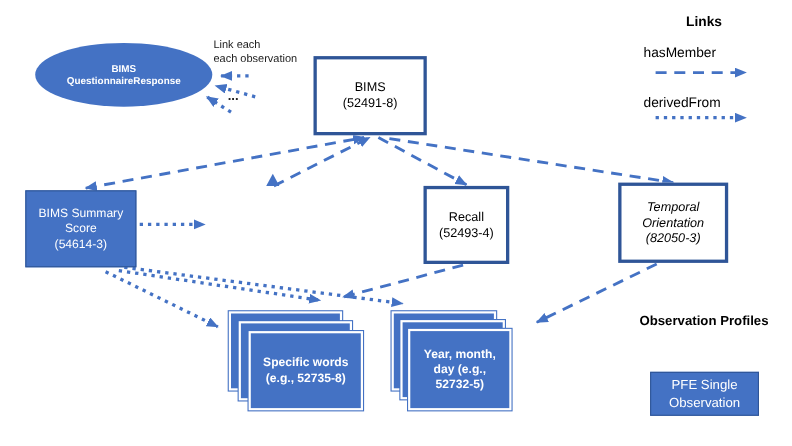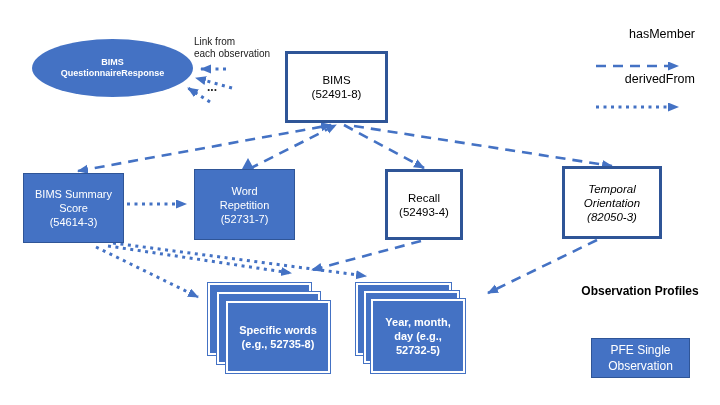--- a/index.html
+++ b/index.html
@@ -21,21 +21,21 @@
   .ellipse{background:var(--fill-blue);border-radius:50%;color:#fff;font-weight:700;
           font-size:9px;line-height:11px;display:flex;flex-direction:column;
           align-items:center;justify-content:center;text-align:center;}
   .card{position:absolute;background:var(--fill-blue);border:2px solid #fff;
         box-sizing:border-box;box-shadow:0 0 0 1px var(--fill-blue);}
   .card-text{display:flex;flex-direction:column;align-items:center;justify-content:center;
         color:#fff;font-weight:700;font-size:11px;line-height:14px;text-align:center;
         width:100%;height:100%;}
   .note{font-size:10px;line-height:12px;color:#1a1a1a;}
   .legend-title{font-size:12.5px;font-weight:700;color:#000;text-align:center;}
-  .legend-label{font-size:12.5px;color:#000;text-align:right;}
+  .legend-label{font-size:12.5px;color:#000;text-align:left;}
   .profiles-title{font-size:12px;font-weight:700;color:#000;text-align:center;}
   .ellipsis{font-size:12px;font-weight:700;color:#222;}
 </style>
 </head>
 <body>
 
 <div class="stage" style="--fill-blue: #4472C4; --border-navy: #2F5597; --arrow-blue: #4472C4;">
 
   <svg class="arrow-layer" viewBox="0 0 720 405">
     <defs>
@@ -65,41 +65,36 @@
     <path class="dot" d="M210,102 L188,88" marker-end="url(#mEnd)"></path>
     <path class="dot" d="M596,107 L678,107" marker-end="url(#mEnd)"></path>
   </svg>
 
   <div class="abs ellipse" style="left:32px;top:39px;width:161px;height:58px;">
     <span>BIMS</span>
     <span>QuestionnaireResponse</span>
   </div>
 
   <div class="abs note" style="left:194px;top:36px;width:90px;">
-    <div>Link from</div>
+    <div>Link each</div>
     <div>each observation</div>
   </div>
   <div class="abs ellipsis" style="left:207px;top:80px;">...</div>
 
   <div class="abs node outlined" style="left:285px;top:51px;width:103px;height:72px;">
     <span>BIMS</span>
     <span>(52491-8)</span>
   </div>
 
   <div class="abs node filled" style="left:23px;top:173px;width:101px;height:70px;">
     <span>BIMS Summary</span>
     <span>Score</span>
     <span>(54614-3)</span>
   </div>
 
-  <div class="abs node filled" style="left:194px;top:169px;width:101px;height:71px;">
-    <span>Word</span>
-    <span>Repetition</span>
-    <span>(52731-7)</span>
-  </div>
 
   <div class="abs node outlined" style="left:385px;top:169px;width:78px;height:71px;">
     <span>Recall</span>
     <span>(52493-4)</span>
   </div>
 
   <div class="abs node outlined" style="left:562px;top:166px;width:100px;height:73px;font-style:italic;">
     <span>Temporal</span>
     <span>Orientation</span>
     <span>(82050-3)</span>
@@ -122,20 +117,21 @@
     <div class="card" style="left:371px;top:299px;width:94px;height:74px;">
       <div class="card-text">
         <span>Year, month,</span>
         <span>day (e.g.,</span>
         <span>52732-5)</span>
       </div>
     </div>
   </div>
 
   <div class="abs" style="left:585px;top:13px;width:110px;">
+    <div class="legend-title">Links</div>
     <div class="legend-label" style="margin-top:14px;">hasMember</div>
     <div class="legend-label" style="margin-top:31px;">derivedFrom</div>
   </div>
 
   <div class="abs" style="left:578px;top:284px;width:124px;">
     <div class="profiles-title">Observation Profiles</div>
   </div>
   <div class="abs node filled" style="left:591px;top:338px;width:99px;height:40px;font-size:12px;line-height:16px;">
     <span>PFE Single</span>
     <span>Observation</span>

